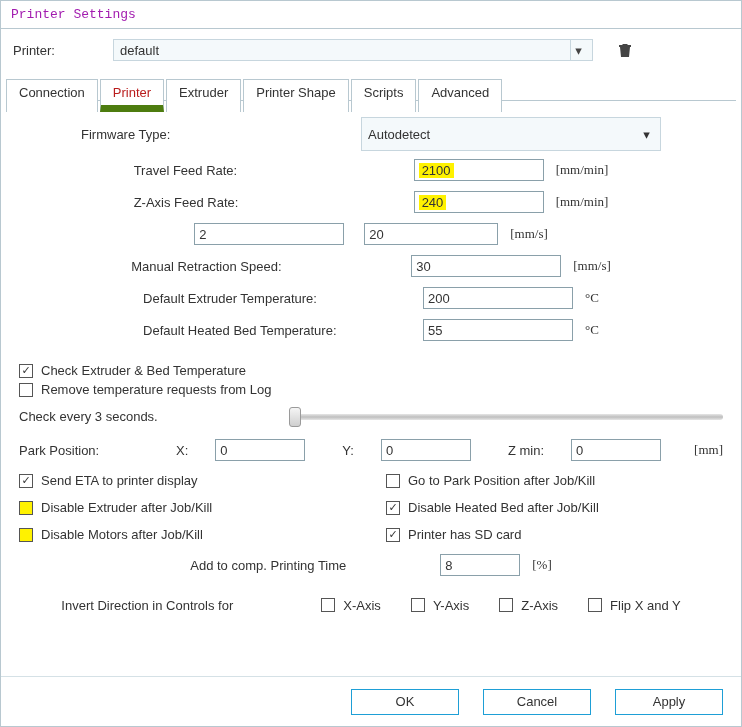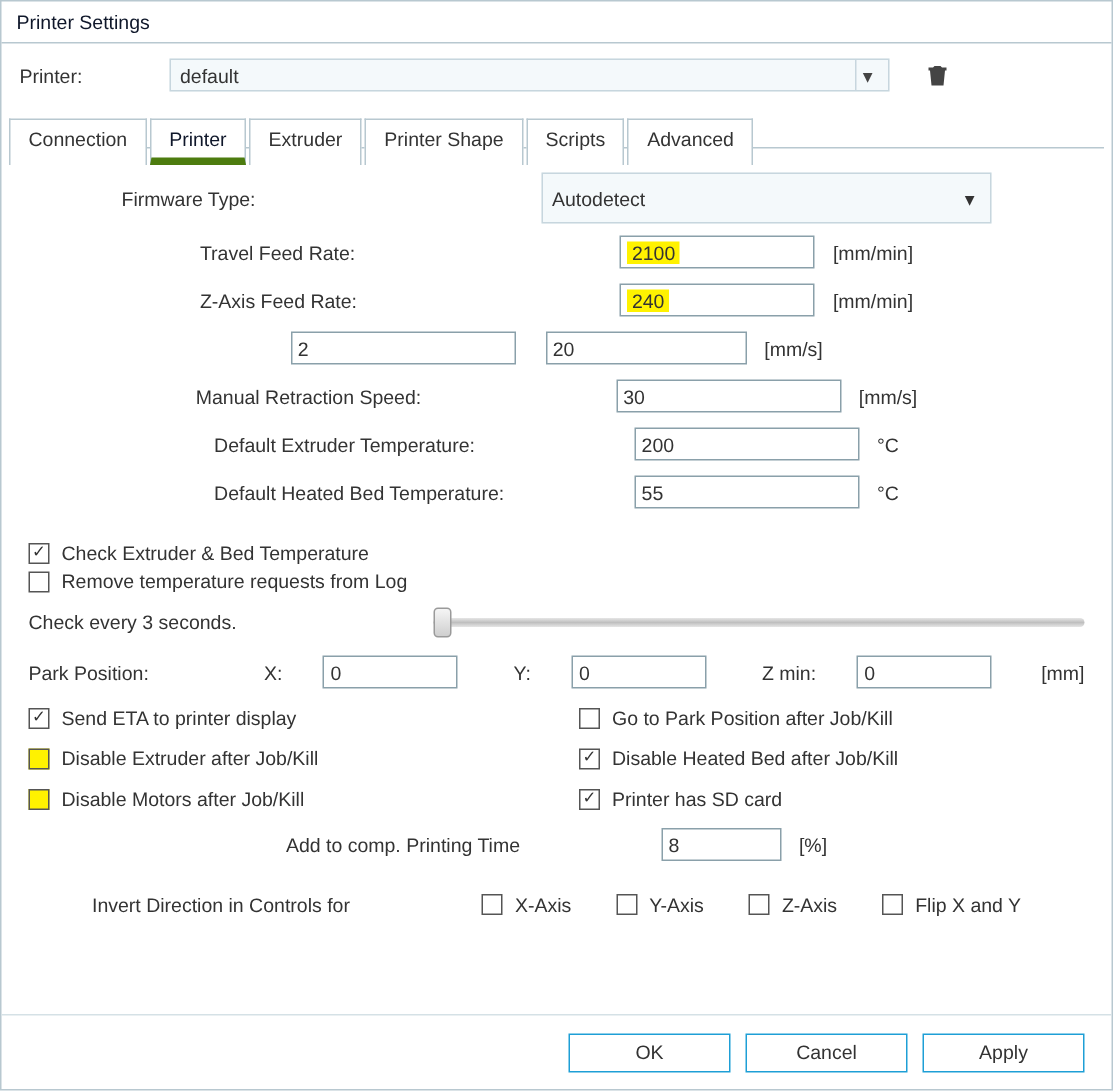--- a/index.html
+++ b/index.html
@@ -1,48 +1,48 @@
 <!DOCTYPE html>
 <html><head>
 <meta charset="utf-8">
 <style>
   *{box-sizing:border-box;font-family:"Segoe UI",Arial,sans-serif;font-size:13px;color:#333;}
   body{margin:0;background:#fff;}
   .window{width:742px;height:727px;border:1px solid #b8c8d0;position:relative;background:#fff;}
-  .titlebar{height:28px;line-height:28px;padding-left:10px;color:#0f172a;border-bottom:1px solid #b8c8d0;}
+  .titlebar{height:28px;line-height:28px;padding-left:10px;color:#a21caf;border-bottom:1px solid #b8c8d0;font-family:Liberation Mono, monospace;}
   .top-row{display:flex;align-items:center;padding:10px 12px 6px 12px;}
   .top-row .lbl{width:100px;}
   .top-row .combo{flex:0 0 480px;display:flex;align-items:center;border:1px solid #c7d6de;background:#f4f9fb;height:22px;padding:0 6px;position:relative;}
   .combo .arrow{margin-left:auto;width:16px;text-align:center;color:#444;border-left:1px solid #c7d6de;height:100%;display:flex;align-items:center;justify-content:center;}
   .trash{margin-left:22px;width:20px;height:20px;display:flex;align-items:center;justify-content:center;}
   .tabs{display:flex;margin:0 5px;border-bottom:1px solid #b8c8d0;}
   .tab{padding:5px 12px;border:1px solid #b8c8d0;border-bottom:none;margin-right:2px;background:#fff;position:relative;top:12px;}
-  .tab.active{color:#0f172a;border-bottom:5px solid #4d7c0f;}
+  .tab.active{color:#b91c1c;border-bottom:7px solid #4d7c0f;}
   .panel{padding:10px 18px;}
   .row{display:flex;align-items:center;margin:6px 0;min-height:26px;justify-content:center;}
   .row .label{width:280px;}
   .field{height:22px;border:1px solid #8aa0aa;background:#fff;padding:0 4px;display:flex;align-items:center;width:130px;}
   .field.hl .val{background:#fff200;padding:0 3px;}
-  .unit{margin-left:12px;white-space:nowrap;}
+  .unit{margin-left:12px;white-space:nowrap;font-family:Liberation Serif, serif;}
   .combo2{flex:0 0 300px;display:flex;align-items:center;border:1px solid #c7d6de;background:#f4f9fb;height:22px;padding:16px 6px;}
   .combo2 .arrow{margin-left:auto;width:16px;text-align:center;border-left:1px solid #c7d6de;height:100%;display:flex;align-items:center;justify-content:center;}
   .chk{width:14px;height:14px;border:1px solid #555;display:inline-flex;align-items:center;justify-content:center;margin-right:8px;flex:0 0 14px;}
   .chk .mark{font-size:11px;line-height:1;}
   .chk.yellow{background:#fff200;}
   .chkline{display:flex;align-items:center;margin:4px 0;}
   .slider{position:relative;height:22px;flex:1;margin-left:10px;}
   .slider .track{position:absolute;top:9px;left:0;right:0;height:6px;background:linear-gradient(#e6e6e6,#bfbfbf,#e6e6e6);border-radius:3px;}
   .slider .thumb{position:absolute;top:2px;left:0;width:12px;height:20px;background:linear-gradient(#f5f5f5,#cfcfcf);border:1px solid #9a9a9a;border-radius:3px;}
   .half{display:flex;gap:30px;margin:4px 0;}
   .half>.chkline{flex:1;}
   .park-row{display:flex;align-items:center;margin:10px 0 8px 0;justify-content:space-between;}
   .park-row .pl{width:120px;}
   .park-row .axis{margin:0 6px 0 16px;}
   .park-row .pf{width:90px;}
-  .footer{position:absolute;bottom:0;left:0;right:0;height:50px;display:flex;align-items:center;justify-content:flex-end;gap:10px;padding-right:18px;border-top:1px solid #d5e1e6;}
+  .footer{position:absolute;bottom:0;left:0;right:0;height:50px;display:flex;align-items:center;justify-content:flex-end;gap:24px;padding-right:18px;border-top:1px solid #d5e1e6;}
   .btn{width:108px;height:26px;border:1px solid #1e9fd6;display:flex;align-items:center;justify-content:center;background:#fff;}
   .small-field{width:80px;}
   .val{white-space:nowrap;}
 </style>
 </head>
 <body>
 
 <div class="window">
   <div class="titlebar">Printer Settings</div>
 

